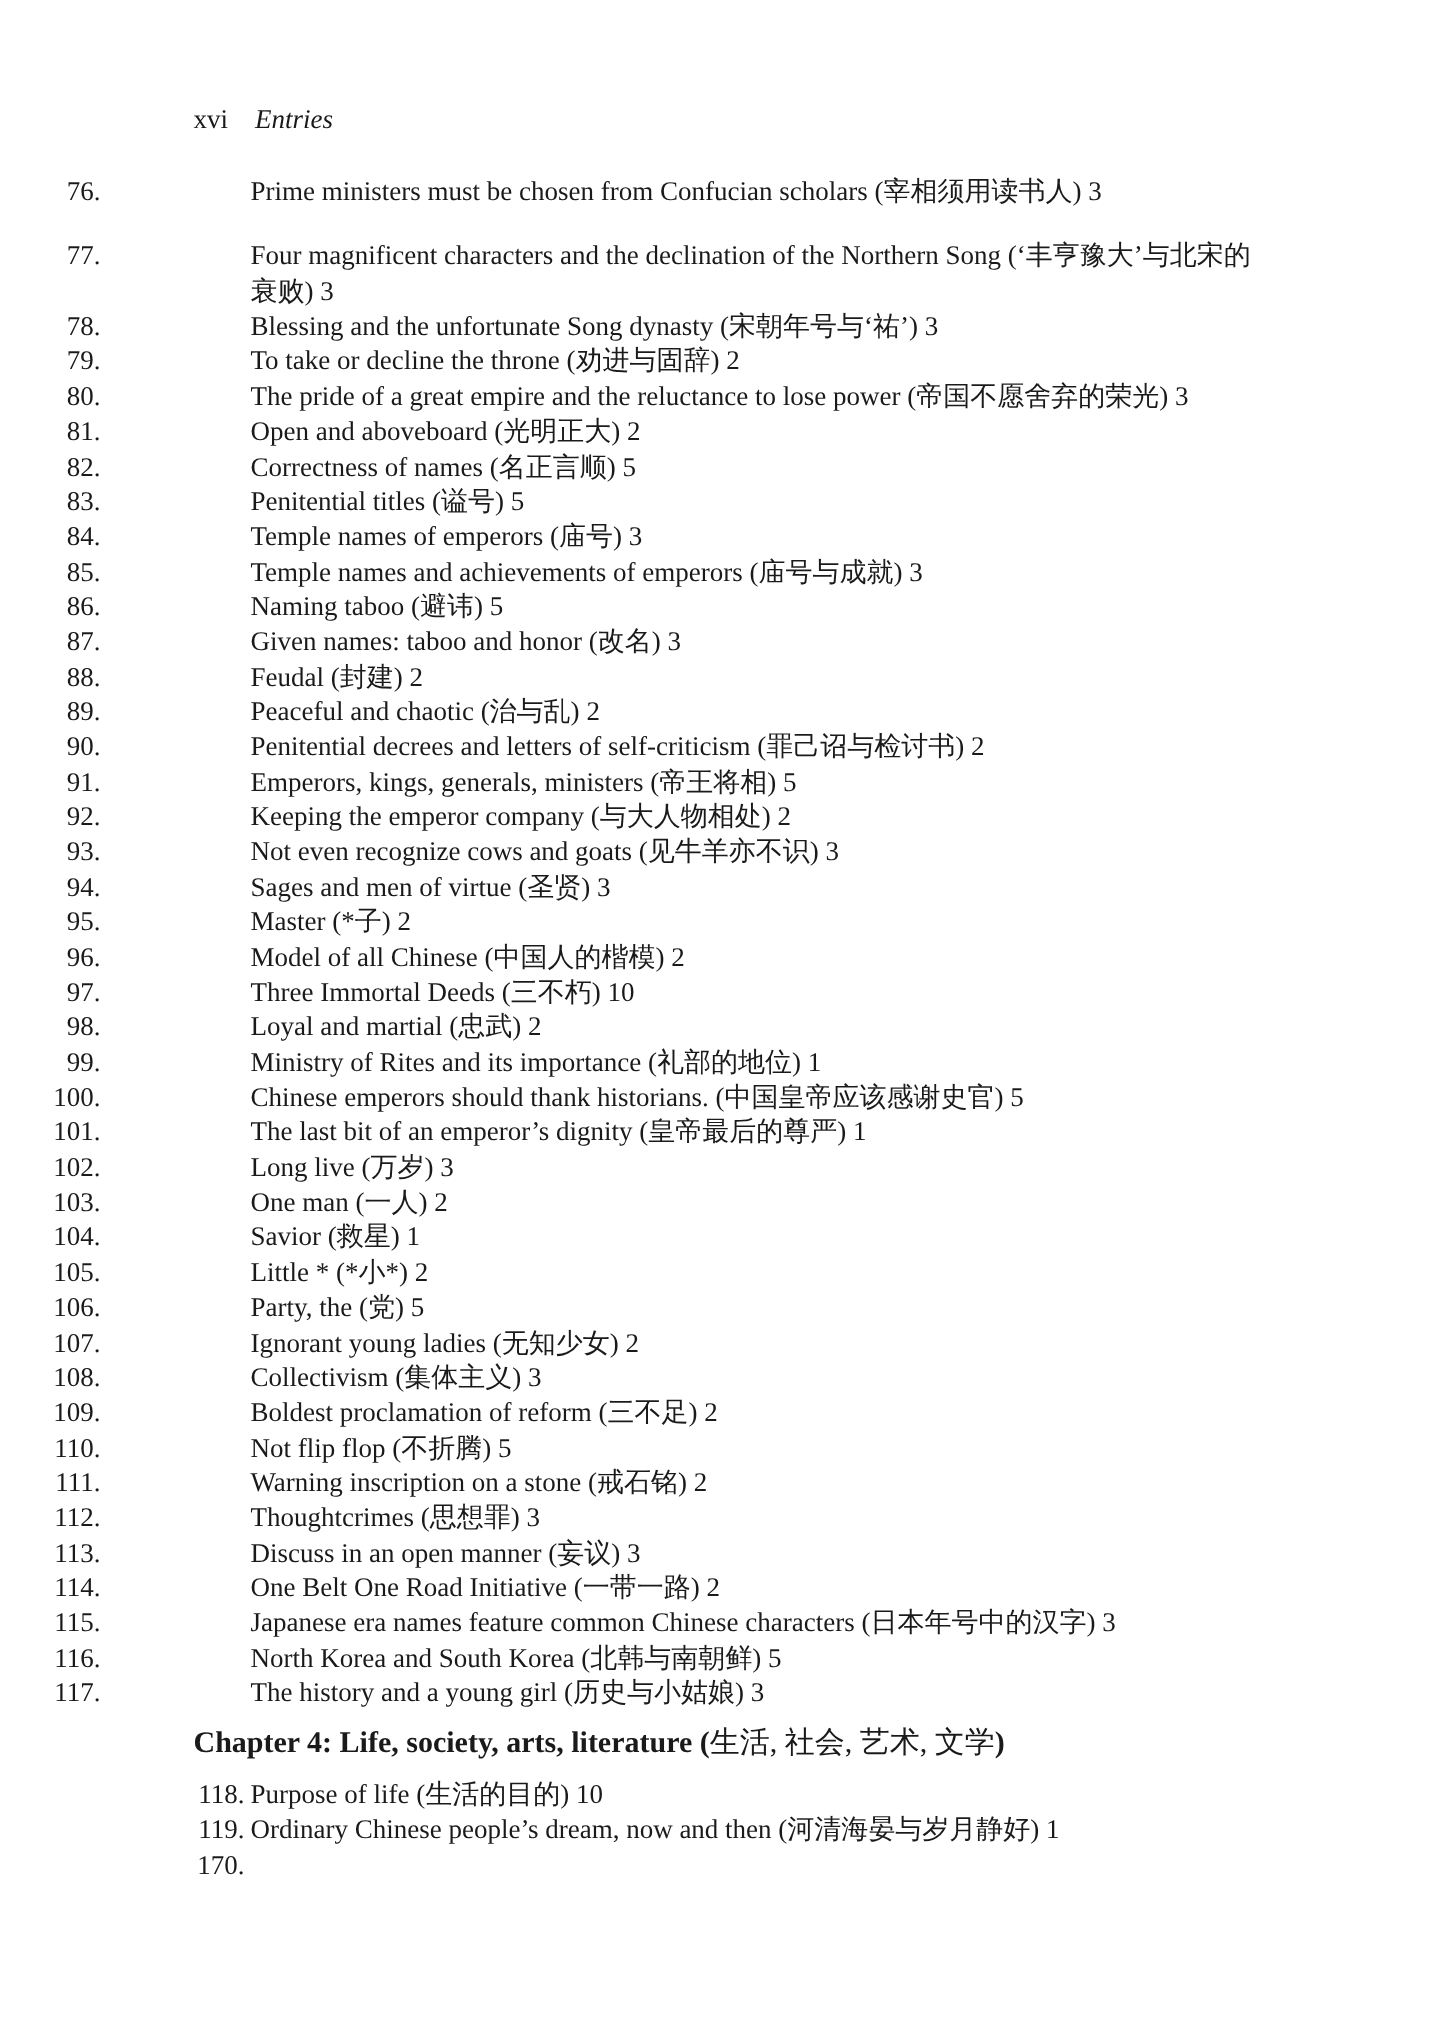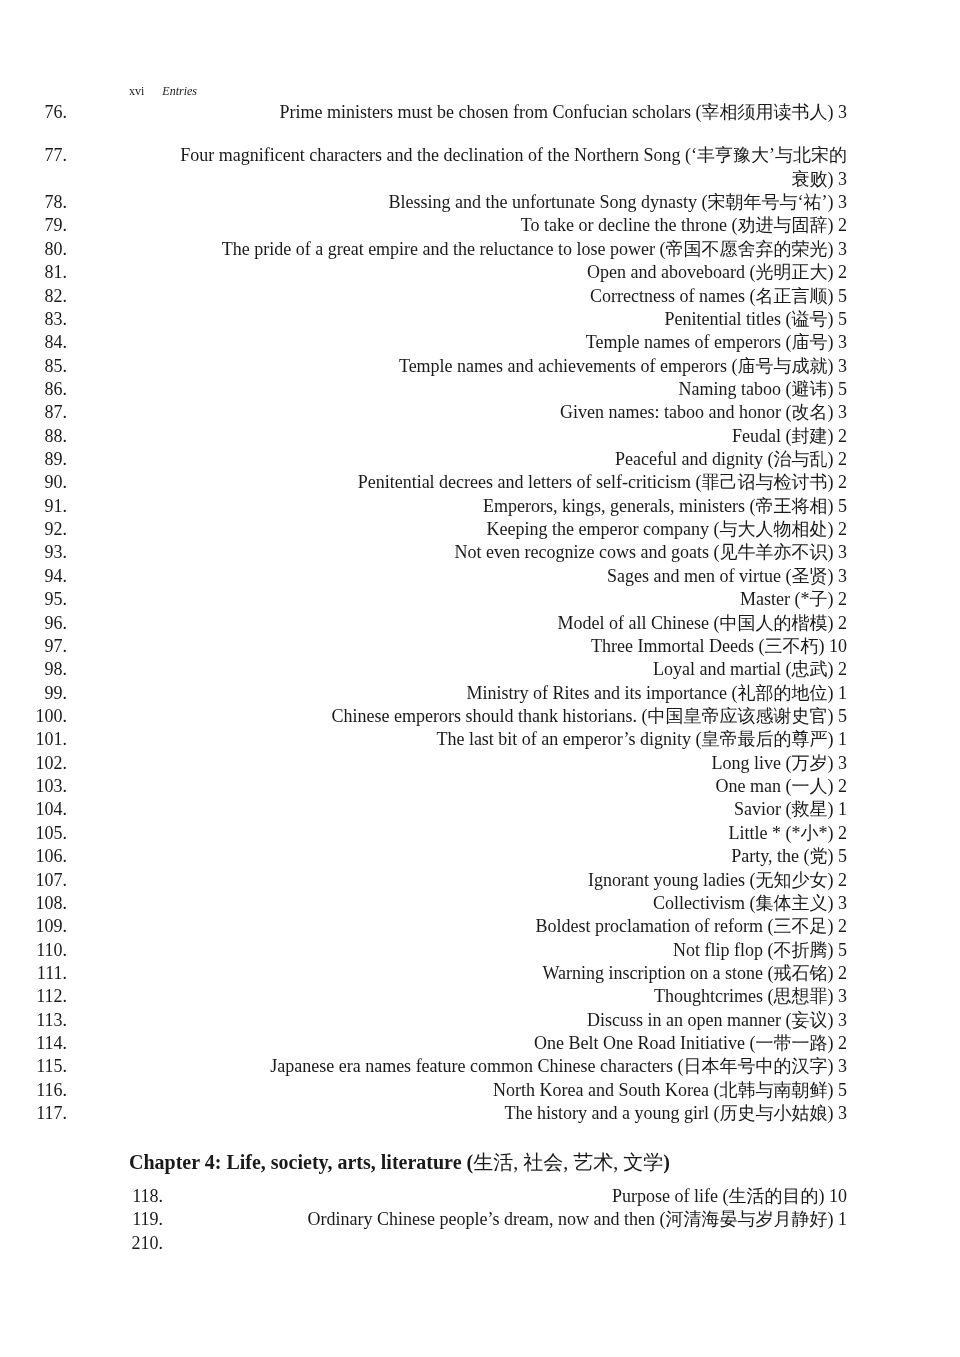--- a/index.html
+++ b/index.html
@@ -18,35 +18,35 @@
     .page {
       position: absolute;
       left: 0;
       top: 0;
       width: 960px;
       height: 1357px;
     }
     .running-head {
       position: absolute;
       left: 129px;
-      top: 80px;
-      font-size: 12px;
+      top: 68px;
+      font-size: 18px;
       line-height: 22px;
       white-space: nowrap;
     }
     .running-head .folio {
       margin-right: 18px;
     }
     .running-head .section {
       font-style: italic;
     }
     .entry-list {
       position: absolute;
       left: 0;
-      top: 101px;
+      top: 116px;
       width: 864px;
     }
     .entry {
       position: relative;
       font-size: 18px;
       line-height: 23.36px;
       height: 23.36px;
       white-space: nowrap;
     }
     .entry.wrap {
@@ -58,21 +58,20 @@
       position: absolute;
       right: 797px; 
       top: 0;
       text-align: right;
     }
     .entry .body {
       position: absolute;
       left: 167px;
       top: 0;
       width: 680px;
-      text-align: right;
     }
     .entry .body .count {
       margin-left: 0;
     }
     .chapter-heading {
       position: absolute;
       left: 129px;
       top: 1148px;
       font-size: 20px;
       line-height: 28px;
@@ -149,21 +148,21 @@
     <div class="entry">
         <span class="num">87.</span>
         <span class="body"><span>Given names: taboo and honor (改名)</span> <span class="count">3</span></span>
       </div>
     <div class="entry">
         <span class="num">88.</span>
         <span class="body"><span>Feudal (封建)</span> <span class="count">2</span></span>
       </div>
     <div class="entry">
         <span class="num">89.</span>
-        <span class="body"><span>Peaceful and dignity (治与乱)</span> <span class="count">2</span></span>
+        <span class="body"><span>Peaceful and chaotic (治与乱)</span> <span class="count">2</span></span>
       </div>
     <div class="entry">
         <span class="num">90.</span>
         <span class="body"><span>Penitential decrees and letters of self-criticism (罪己诏与检讨书)</span> <span class="count">2</span></span>
       </div>
     <div class="entry">
         <span class="num">91.</span>
         <span class="body"><span>Emperors, kings, generals, ministers (帝王将相)</span> <span class="count">5</span></span>
       </div>
     <div class="entry">
@@ -277,17 +276,17 @@
   <div class="entry-list-2">
     <div class="entry">
         <span class="num">118.</span>
         <span class="body"><span>Purpose of life (生活的目的)</span> <span class="count">10</span></span>
       </div>
     <div class="entry">
         <span class="num">119.</span>
         <span class="body"><span>Ordinary Chinese people’s dream, now and then (河清海晏与岁月静好)</span> <span class="count">1</span></span>
       </div>
     <div class="entry">
-        <span class="num">210.</span>
+        <span class="num">170.</span>
       </div>
   </div>
 
 </div>
 
 </body></html>

